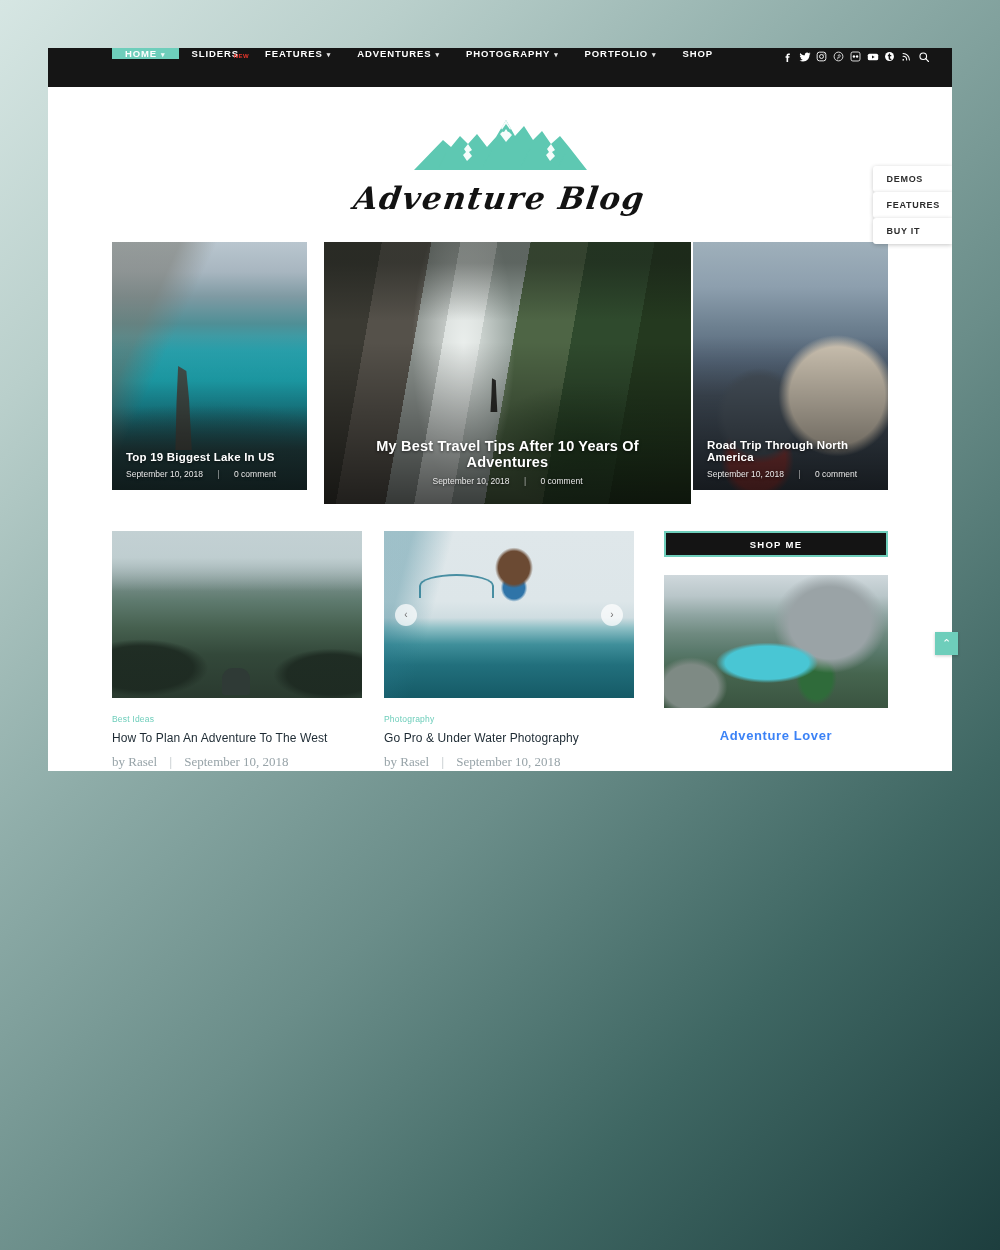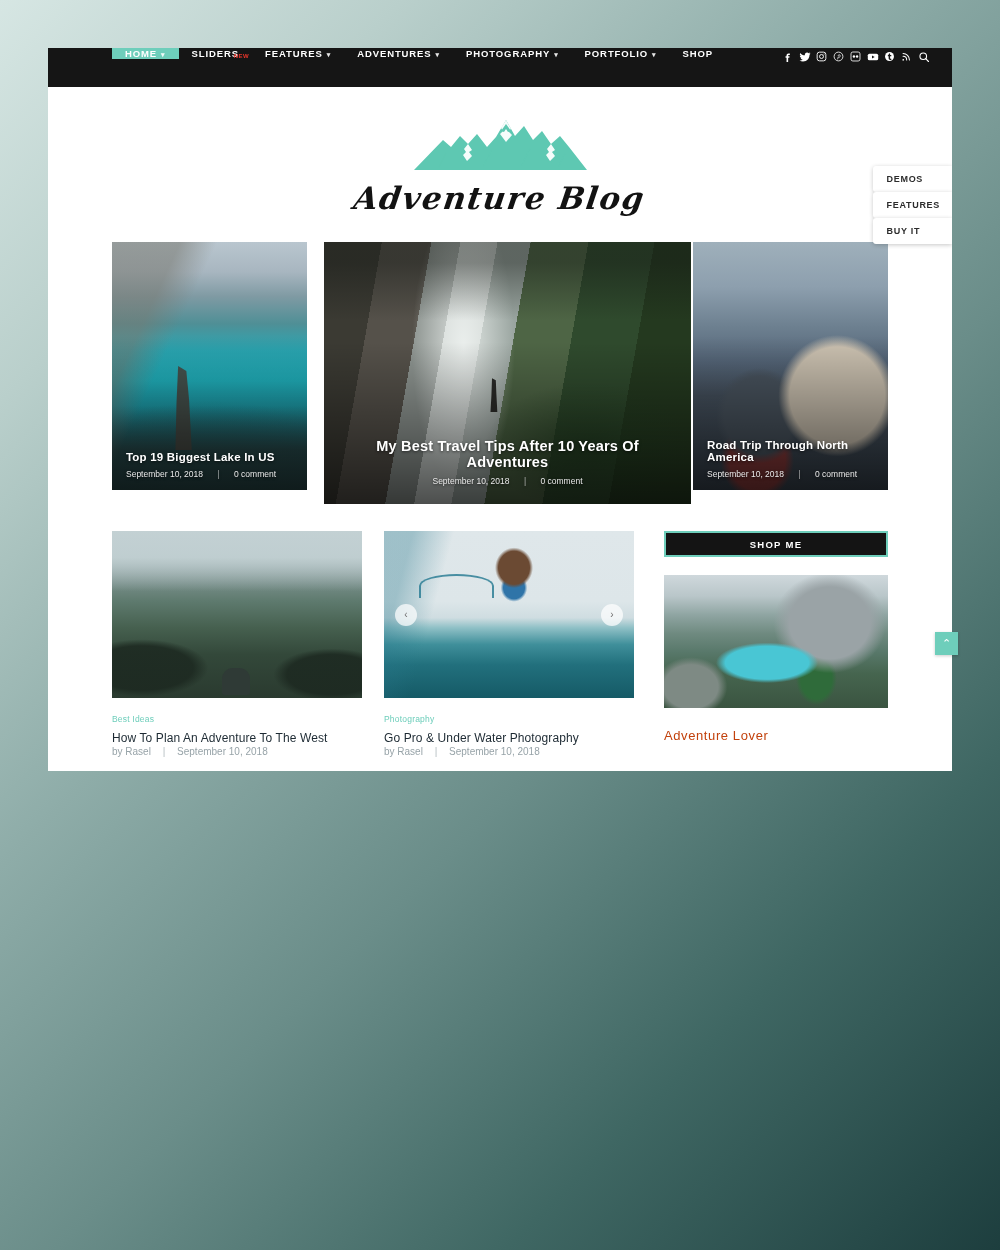--- a/index.html
+++ b/index.html
@@ -110,35 +110,35 @@
   .car-arrow.prev { left:11px; }
   .car-arrow.next { right:11px; }
   .post-cat {
     margin-top:16px; color:#6ecebb; font-size:8.5px; letter-spacing:.2px;
   }
   .post-title {
     margin-top:7px; color:#1d2a33; font-size:12px; font-weight:normal;
     letter-spacing:.1px;
   }
   .post-byline {
-    margin-top:1px; color:#97a3a8; font-size:10px;
+    margin-top:9px; color:#97a3a8; font-size:13px;font-family:Liberation Serif, serif;
   }
   .post-byline .sep { display:inline-block; margin:0 9px; opacity:.7; }
 
   
   #sidebar { width:224px; }
   .widget-title {
     background:#141414; border:2px solid #6ecebb;
     height:26px; display:flex; align-items:center; justify-content:center;
     color:#fff; font-size:9.5px; font-weight:bold; letter-spacing:1.3px;
   }
   .widget-img { margin-top:18px; width:224px; height:133px; overflow:hidden; position:relative; }
   .widget-name {
-    margin-top:20px; text-align:left;
-    color:#c2410c; font-size:13px; font-weight:normal; letter-spacing:.6px;
+    margin-top:20px; text-align:center;
+    color:#3b82f6; font-size:13px; font-weight:bold; letter-spacing:.6px;
   }
 
   
   #side-tabs {
     position:absolute; right:0px; top:118px;
     display:flex; flex-direction:column; z-index:30;
   }
   .side-tab {
     background:#fff; color:#2c2c2c;
     font-size:9px; font-weight:bold; letter-spacing:.7px;

